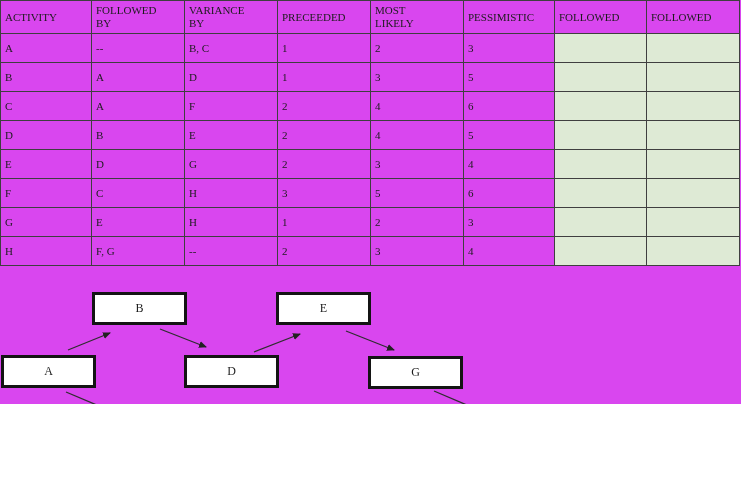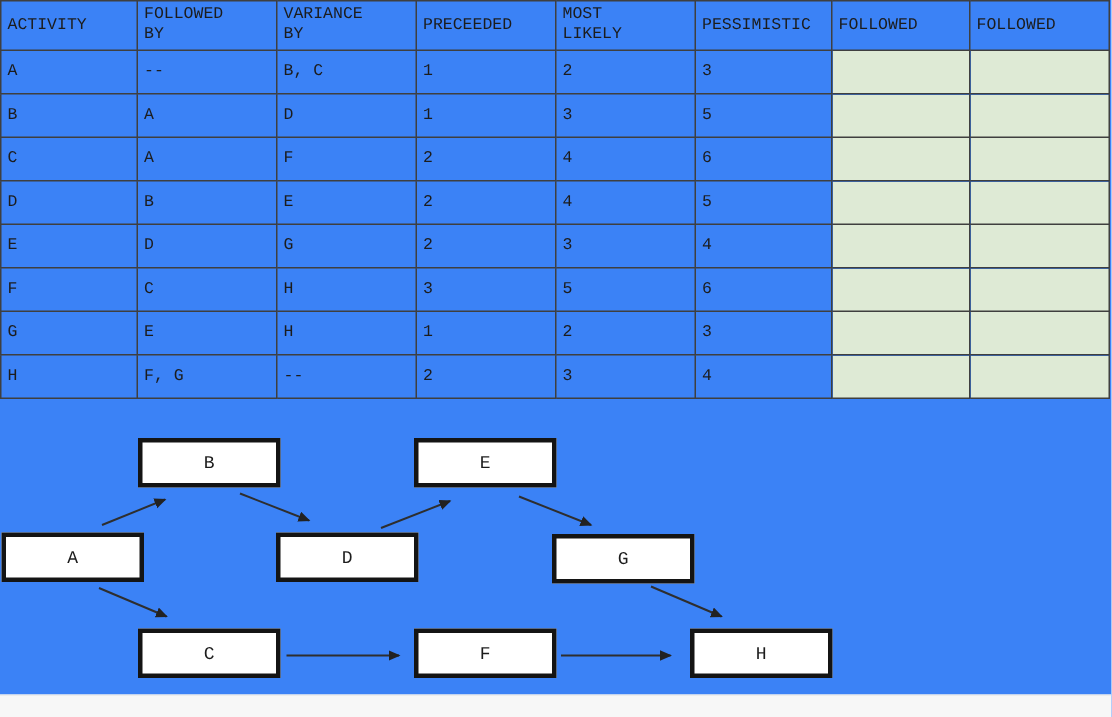--- a/index.html
+++ b/index.html
@@ -1,21 +1,21 @@
 <!DOCTYPE html>
 <html><head>
 <meta charset="utf-8">
 <style>
   html, body { margin: 0; padding: 0; background: #ffffff; }
   .screen {
     position: relative;
     width: 741px;
-    height: 478px;
-    background: #3b82f6;
-    font-family: Liberation Mono, monospace;
+    height: 404px;
+    background: #d946ef;
+    font-family: Liberation Serif, serif;
     overflow: hidden;
   }
 
   
   table.activity-table {
     border-collapse: collapse;
     table-layout: fixed;
     width: 739px;
     position: absolute;
     left: 0; top: 0;

